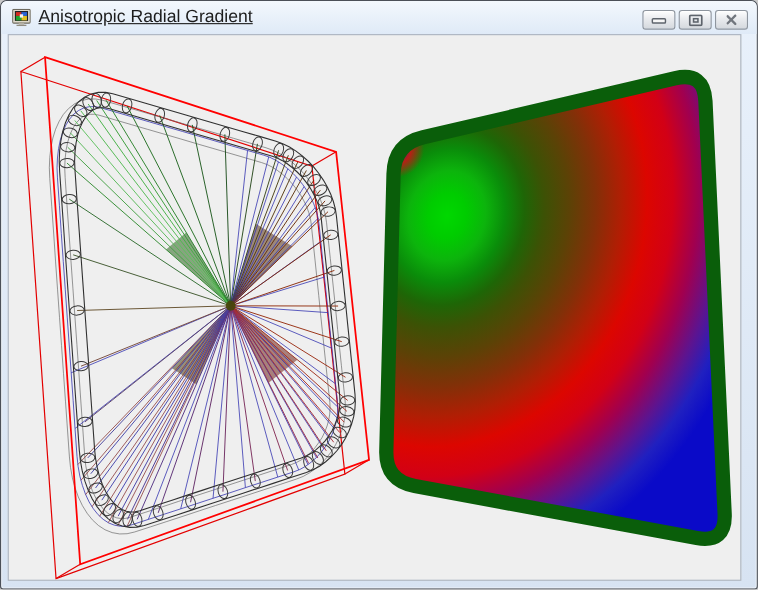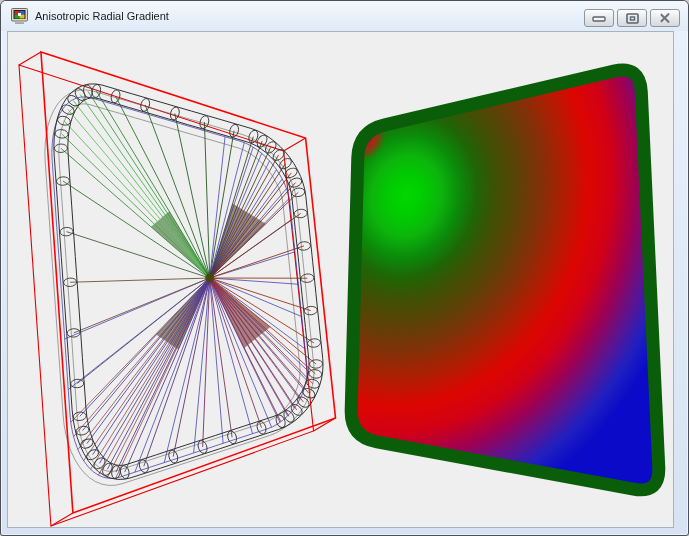--- a/index.html
+++ b/index.html
@@ -10,21 +10,21 @@
     box-shadow:inset 0 0 0 1px rgba(255,255,255,.55);
     overflow:hidden;
   }
   .titlebar{
     position:absolute;left:0;top:0;right:0;height:30px;
     display:flex;align-items:center;
     background:linear-gradient(#f3f8fd,#dfeaf7);
     border-radius:5px 5px 0 0;
   }
   .app-icon{width:17px;height:16px;margin:0 7px 0 10px;flex:0 0 auto;}
-  .title-text{font-size:11px;color:#1c1c1c;white-space:nowrap;margin-top:-1px;}
+  .title-text{font-size:16px;color:#1c1c1c;white-space:nowrap;margin-top:-1px;text-decoration:underline;}
   .win-buttons{position:absolute;right:8px;top:8px;display:flex;gap:3px;}
   .win-btn{
     width:30px;height:18px;box-sizing:border-box;border:1px solid #8e959e;border-radius:3px;
     background:linear-gradient(#fefefe,#e9ebee 45%,#d5d9de);
     display:flex;align-items:center;justify-content:center;padding:0;cursor:default;
     box-shadow:inset 0 1px 0 #fff;
   }
   .client-area{
     position:absolute;left:6px;top:30px;width:667px;height:497px;box-sizing:border-box;
     background:#efefef;border:1px solid #a9b2bf;

